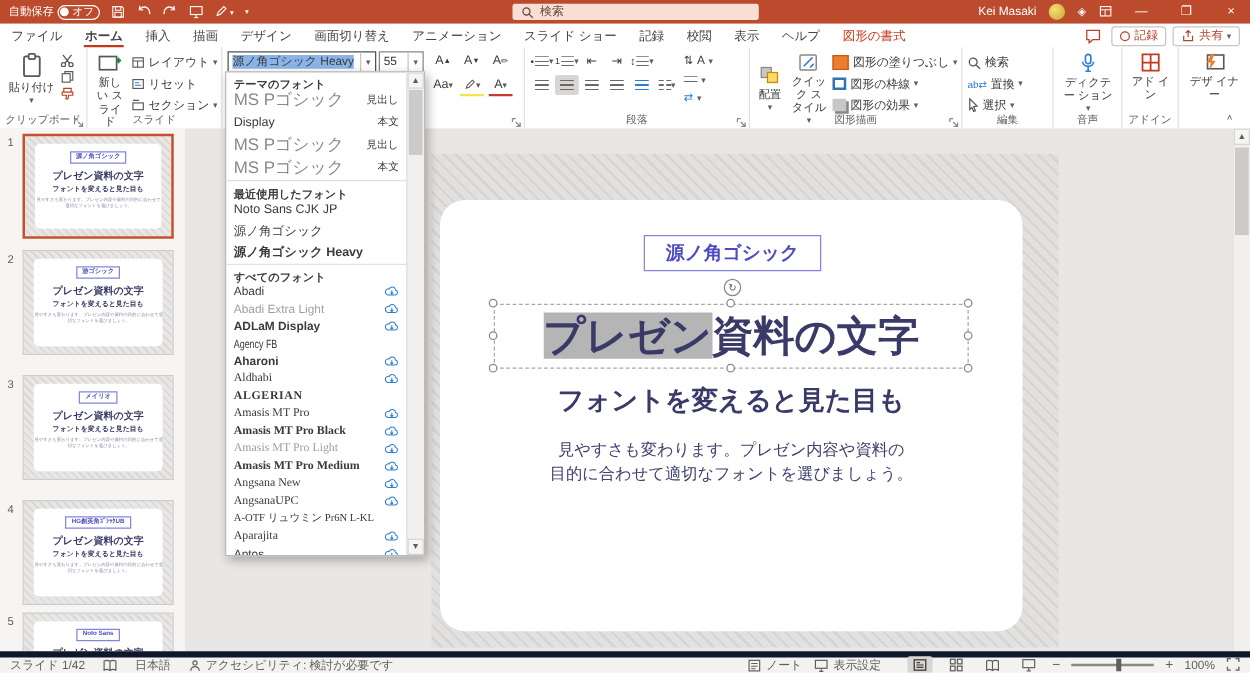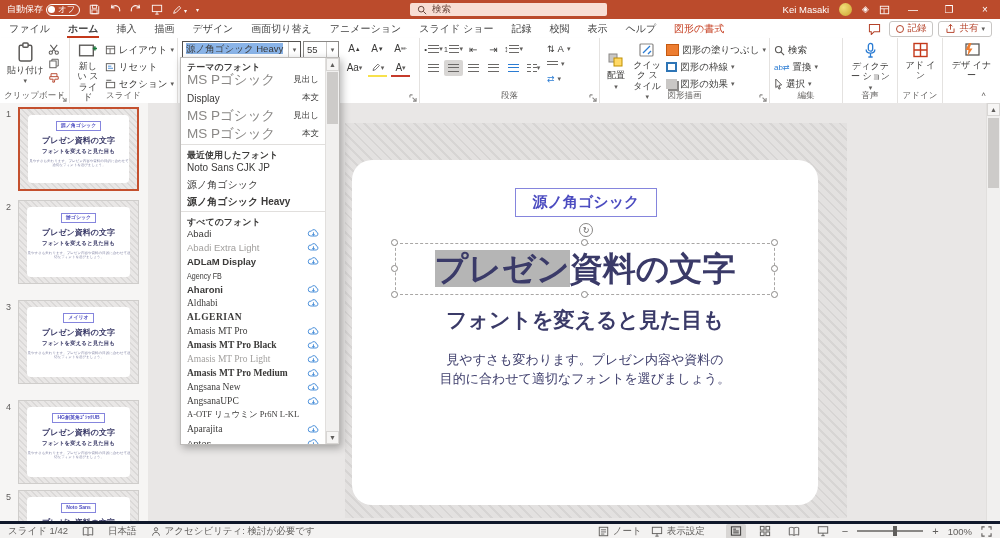--- a/index.html
+++ b/index.html
@@ -99,21 +99,21 @@
   #rotate-h{position:absolute;left:431px;top:120px;width:12px;height:12px;border-radius:50%;border:1px solid #8a8886;background:#fff;
             display:flex;align-items:center;justify-content:center;font-size:8px;color:#605e5c;}
   #c-sub{position:absolute;left:204px;top:203px;width:466px;text-align:center;font-size:21px;font-weight:bold;color:#3a3a68;}
   #c-body{position:absolute;left:204px;top:247px;width:466px;text-align:center;font-size:13px;color:#41416e;line-height:19px;}
   
   #vscroll{position:absolute;right:0;top:103px;width:13px;height:418px;background:#f1f0ef;border-left:1px solid #e1dfdd;}
   #vscroll .scr-btn{width:13px;}
   #vthumb{position:absolute;left:1px;right:1px;top:15px;height:70px;background:#cdcbc9;}
   #collapse{position:absolute;right:14px;top:90px;font-size:8px;color:#605e5c;}
   
-  #statusbar{position:absolute;left:0;top:521px;width:1000px;height:17px;background:#f3f2f1;border-top:3px solid #0f172a;
+  #statusbar{position:absolute;left:0;top:521px;width:1000px;height:17px;background:#f3f2f1;border-top:5px solid #0f172a;
              display:flex;align-items:center;font-size:9.5px;color:#605e5c;padding:0 8px;box-sizing:border-box;}
   .sb-item{display:flex;align-items:center;gap:4px;margin-right:14px;white-space:nowrap;}
   #sb-right{margin-left:auto;display:flex;align-items:center;gap:9px;}
   .viewbtn{width:20px;height:15px;display:flex;align-items:center;justify-content:center;border-radius:2px;}
   .viewbtn.pressed{background:#d8d6d4;}
   #zoom-track{width:66px;height:2px;background:#8a8886;position:relative;}
   #zoom-thumb{position:absolute;left:36px;top:-4px;width:4px;height:10px;background:#605e5c;}
 </style>
 </head>
 <body>

